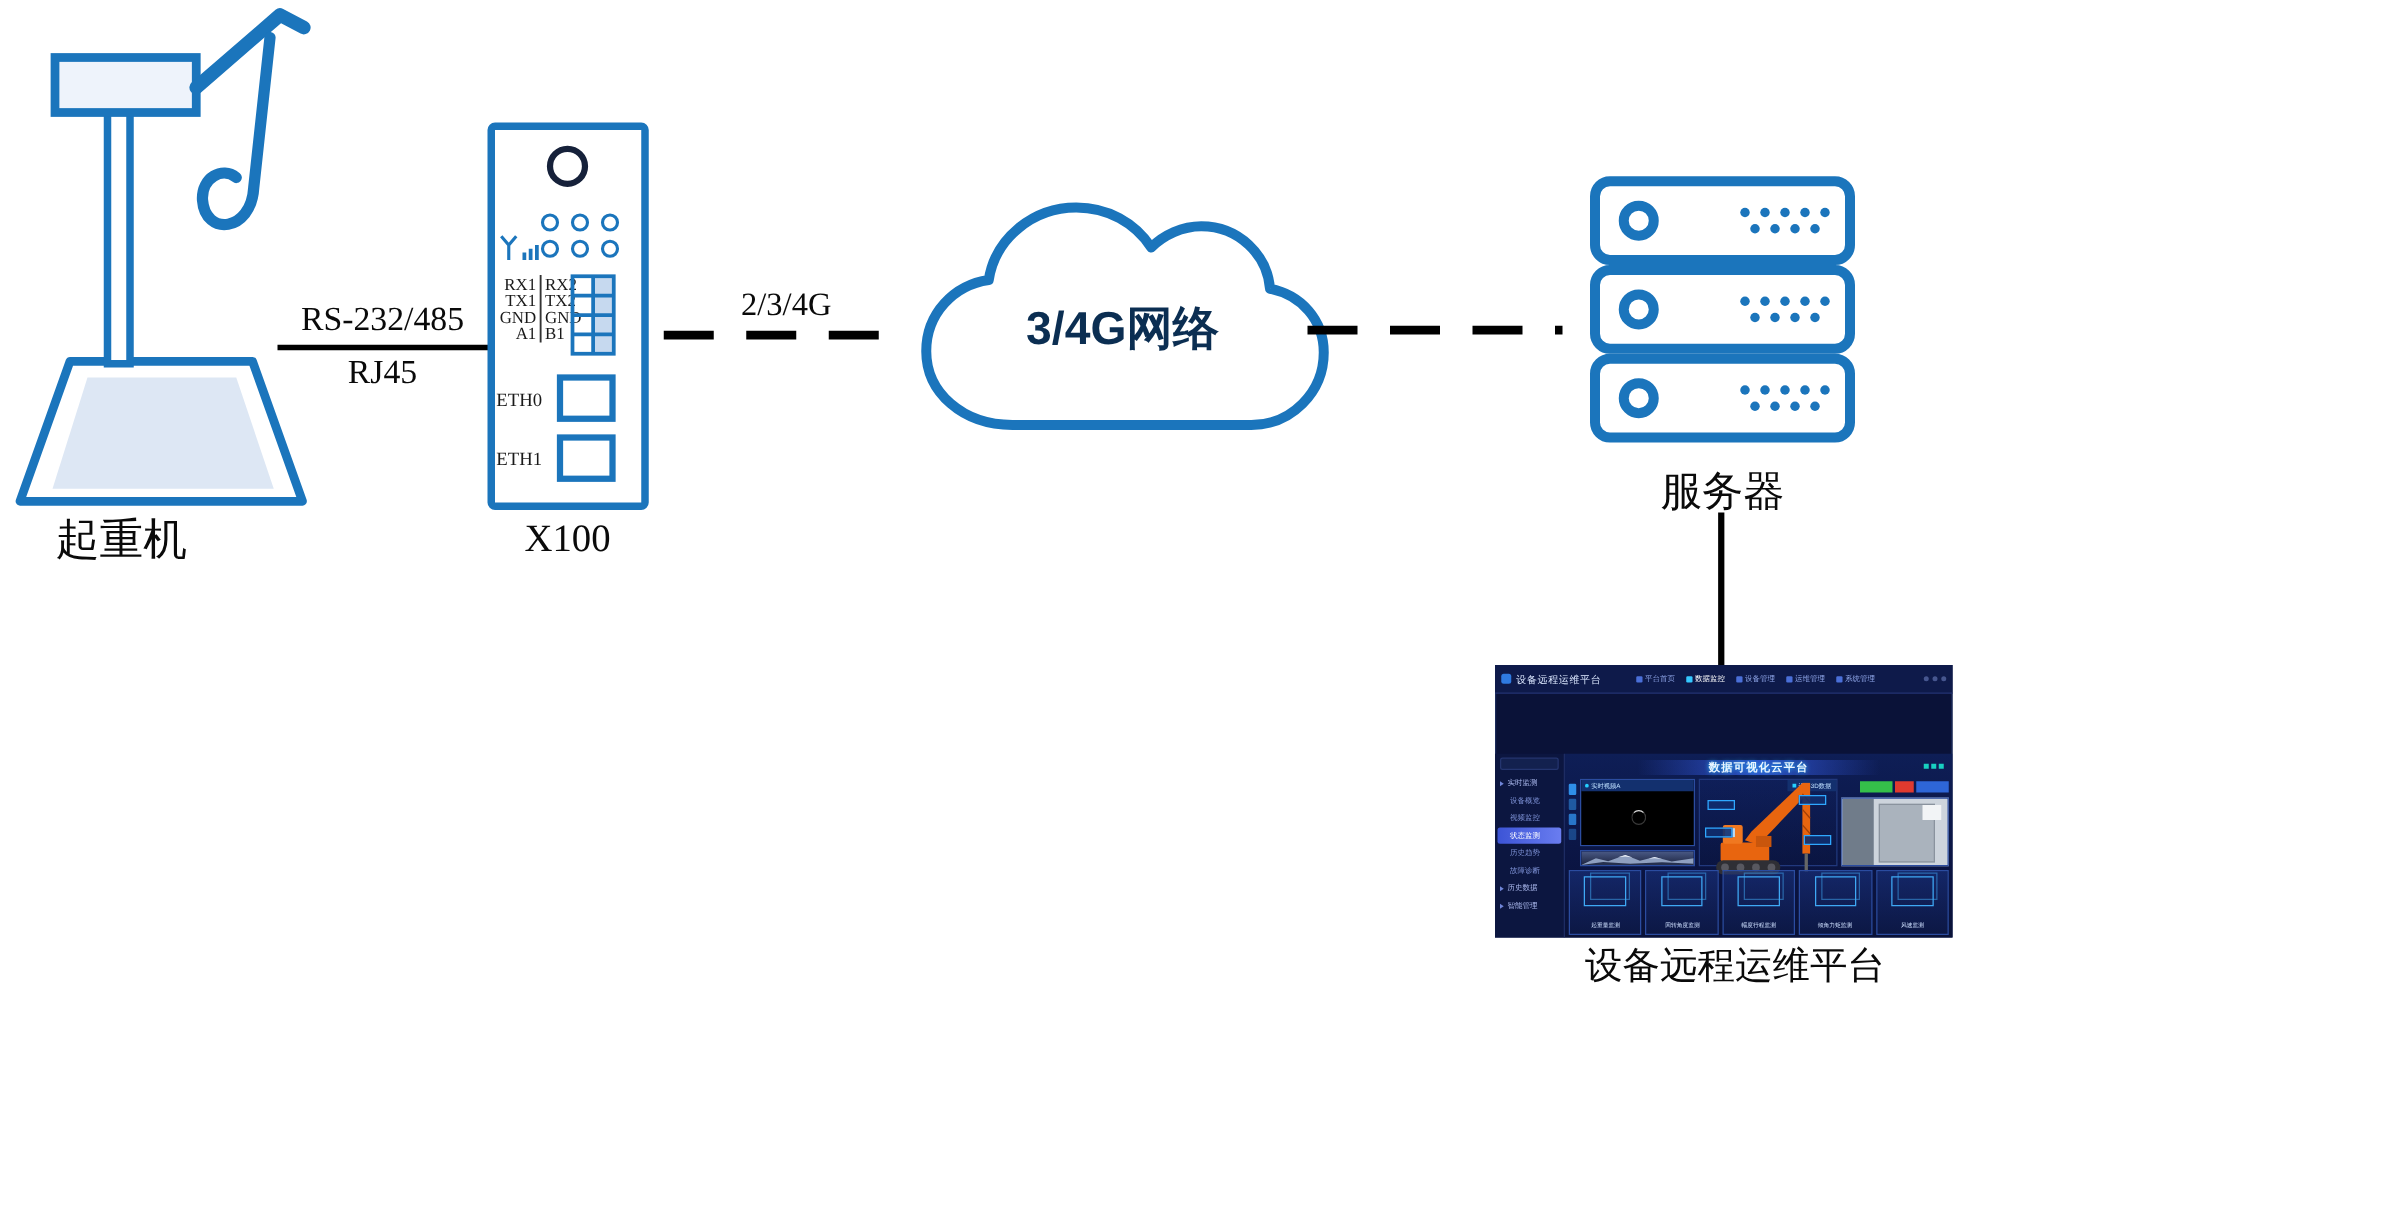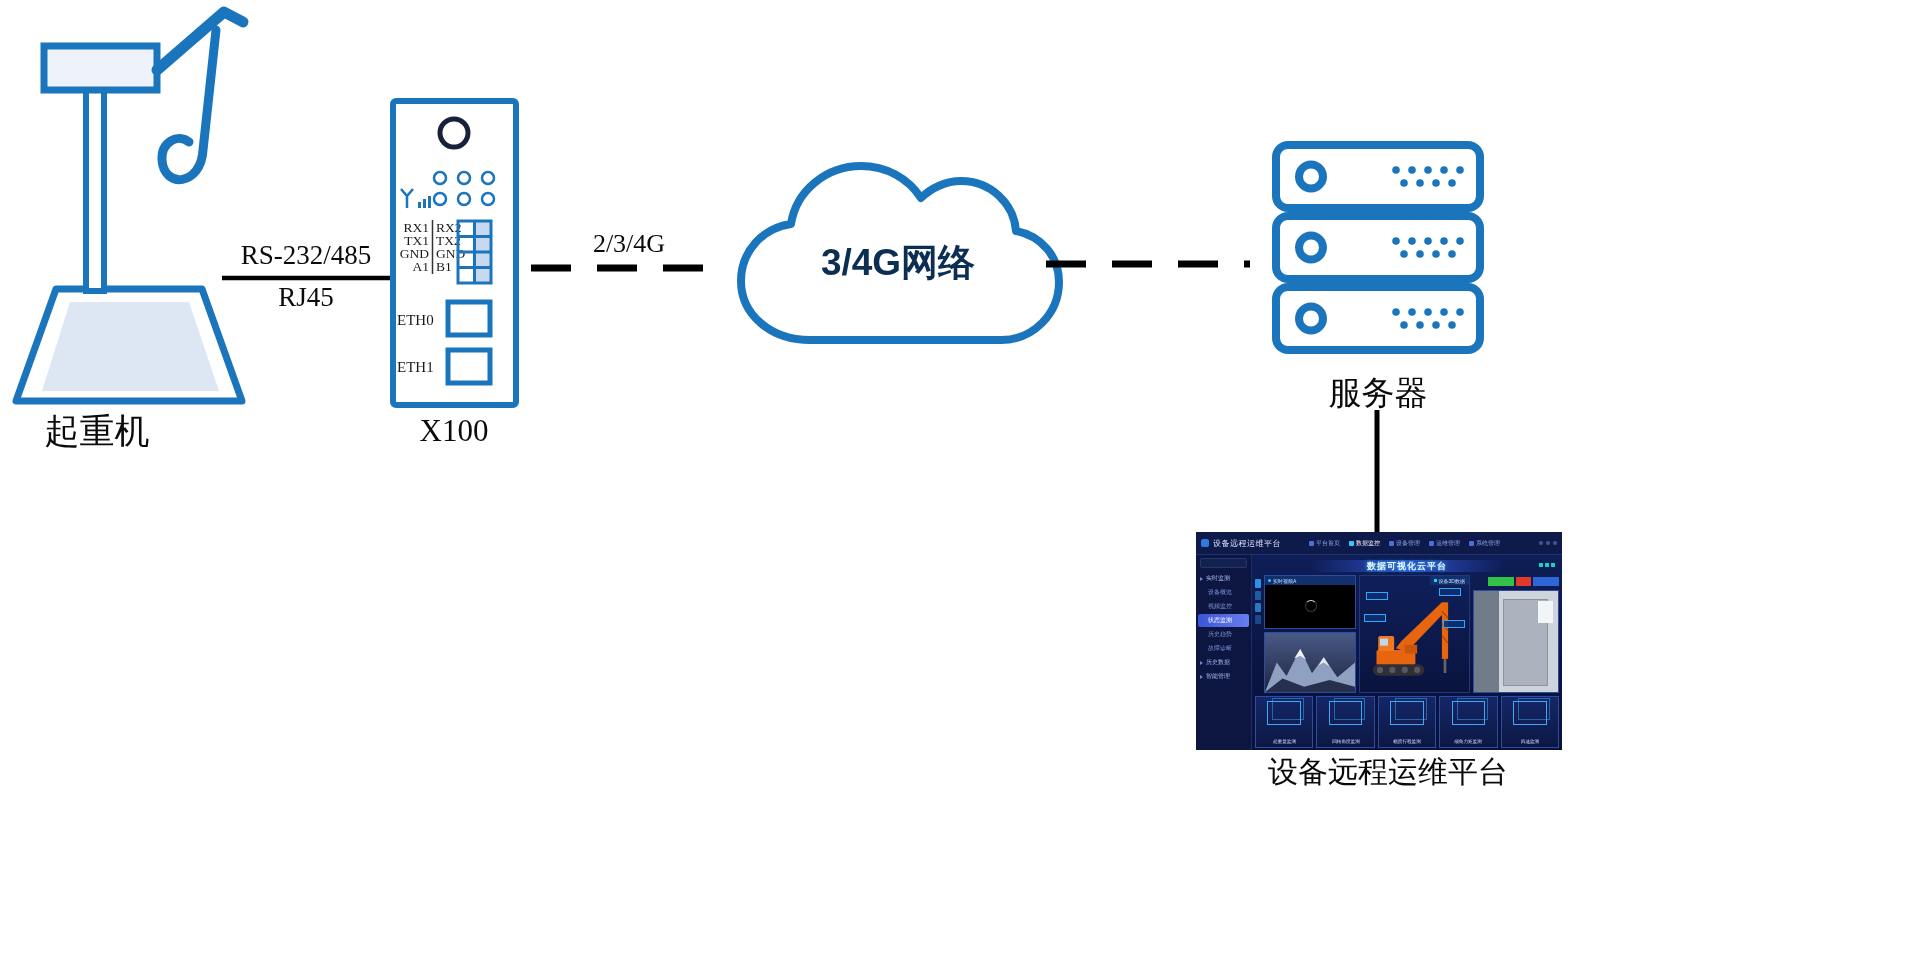--- a/index.html
+++ b/index.html
@@ -19,21 +19,21 @@
   .db-logo{width:8px;height:8px;background:#2f7ae0;border-radius:2px;flex:none;}
   .db-title{font-size:8px;color:#dce8ff;letter-spacing:.5px;white-space:nowrap;}
   .db-nav{display:flex;gap:9px;margin-left:24px;}
   .db-nav-item{display:flex;align-items:center;gap:2px;font-size:6px;color:#8fa6e8;white-space:nowrap;}
   .db-nav-item.active{color:#ffffff;}
   .db-nav-ico{width:5px;height:5px;background:#4a6fd8;border-radius:1px;flex:none;}
   .db-nav-item.active .db-nav-ico{background:#35c8ff;}
   .db-win{margin-left:auto;display:flex;gap:3px;}
   .db-win i{width:4px;height:4px;border-radius:50%;background:#46568f;display:block;}
 
-  .db-body{flex:1;display:flex;min-height:0;}
+  .db-body{flex:1;display:flex;min-height:0;margin-top:48px;}
   .db-side{width:55px;background:#0c1640;border-right:1px solid #1d2c63;padding:3px 0;
            display:flex;flex-direction:column;gap:1px;flex:none;}
   .db-search{height:8px;margin:0 4px 3px;background:#13214f;border:1px solid #24356f;border-radius:2px;}
   .db-sec{display:flex;align-items:center;gap:3px;font-size:6px;color:#aebcf0;padding:2px 4px;white-space:nowrap;}
   .caret{width:0;height:0;border-left:3px solid #6f85d8;border-top:2px solid transparent;
          border-bottom:2px solid transparent;flex:none;}
   .db-item{font-size:6px;color:#7e92d6;padding:2px 4px 2px 12px;white-space:nowrap;}
   .db-item.sel{background:linear-gradient(90deg,#3c54d6,#6a7df0);color:#fff;border-radius:2px;
                margin:0 2px;padding-left:10px;}
 

